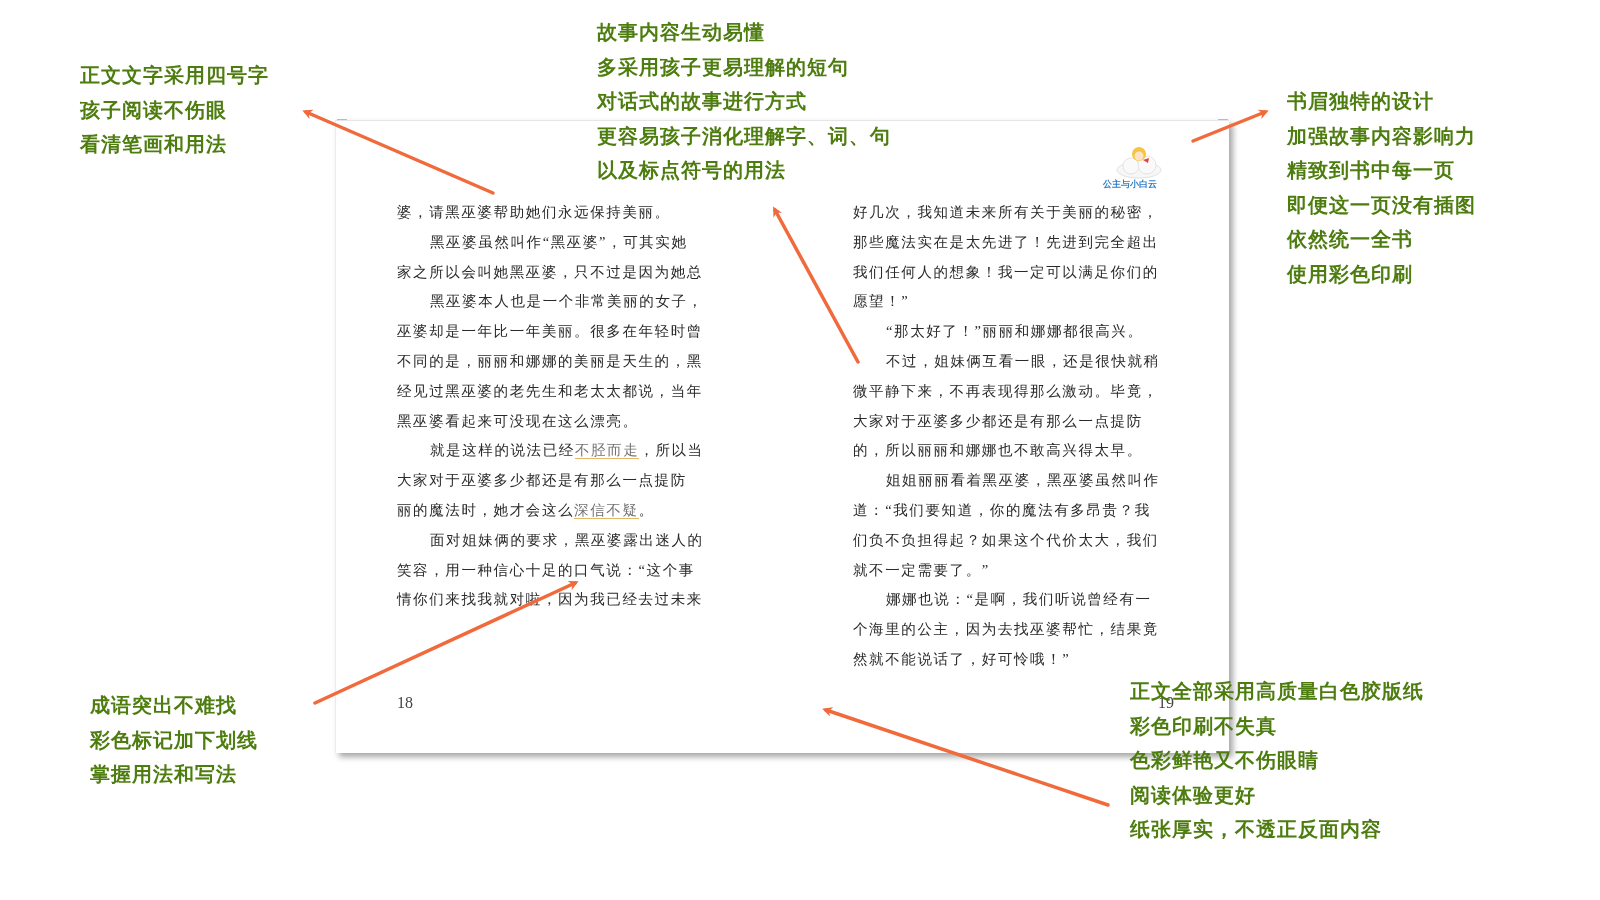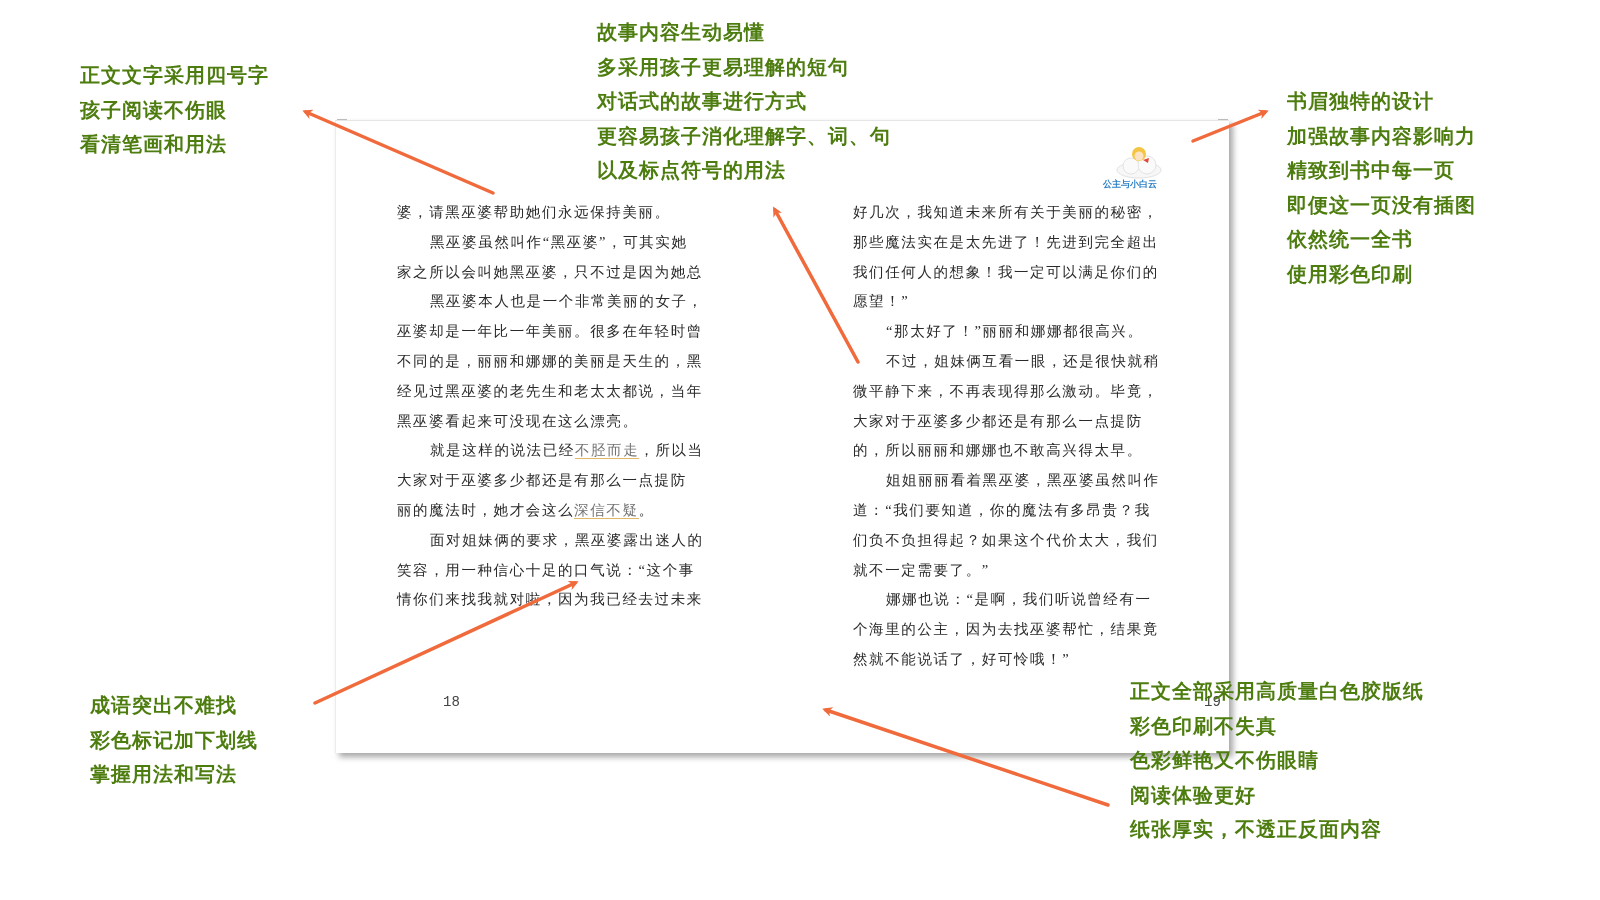--- a/index.html
+++ b/index.html
@@ -13,21 +13,21 @@
     border-top:1px solid #e6e6e6; border-left:1px solid #ececec;
     box-shadow: 4px 4px 6px rgba(0,0,0,0.35);
   }
   .corner-mark { position:absolute; width:10px; height:4px; border-top:1px solid #bbb; }
   .page-text {
     position:absolute; font-family:Liberation Serif, serif; font-size:14.5px; color:#2a2a2a;
     line-height:29.8px; letter-spacing:1.6px; white-space:nowrap;
   }
   .page-text .line { display:block; height:29.8px; }
   .idiom { color:#737373; border-bottom:1.5px solid #e0b866; }
-  .page-num { position:absolute; font-family:Liberation Mono, monospace; font-size:14px; color:#444;margin-left:46px; }
+  .page-num { position:absolute; font-family:Liberation Serif, serif; font-size:16px; color:#444; }
   .header-logo { position:absolute; left:1103px; top:140px; width:70px; height:55px; }
   .logo-text { position:absolute; left:0; top:38px; width:70px; text-align:left; font-family:"DejaVu Sans", sans-serif; font-size:9px; font-weight:bold; color:#2c7fc6; }
   .annot {
     position:absolute; font-family:"DejaVu Sans", sans-serif; font-weight:bold; color:#4d7c0f;
     font-size:20px; line-height:34.5px; letter-spacing:1px; white-space:nowrap;
   }
   .annot .line { display:block; }
   svg.arrows { position:absolute; left:0; top:0; width:1600px; height:900px; pointer-events:none; }
 </style>
 </head>

